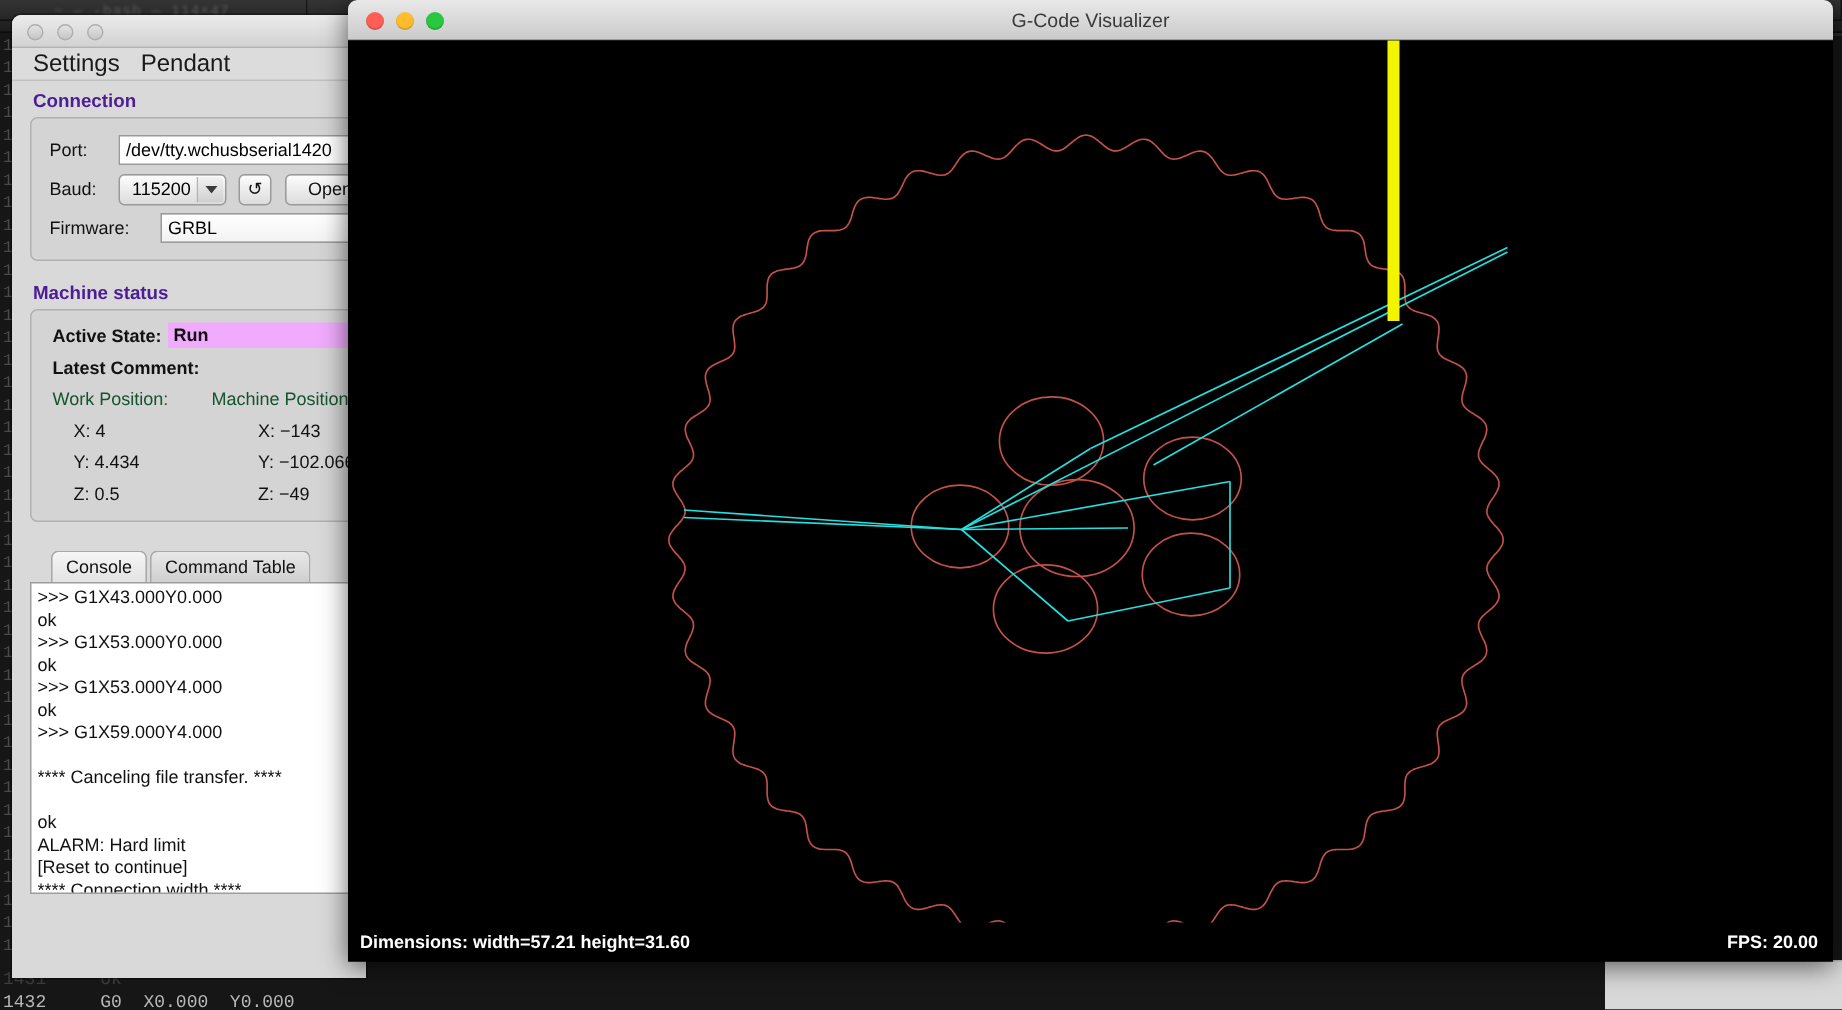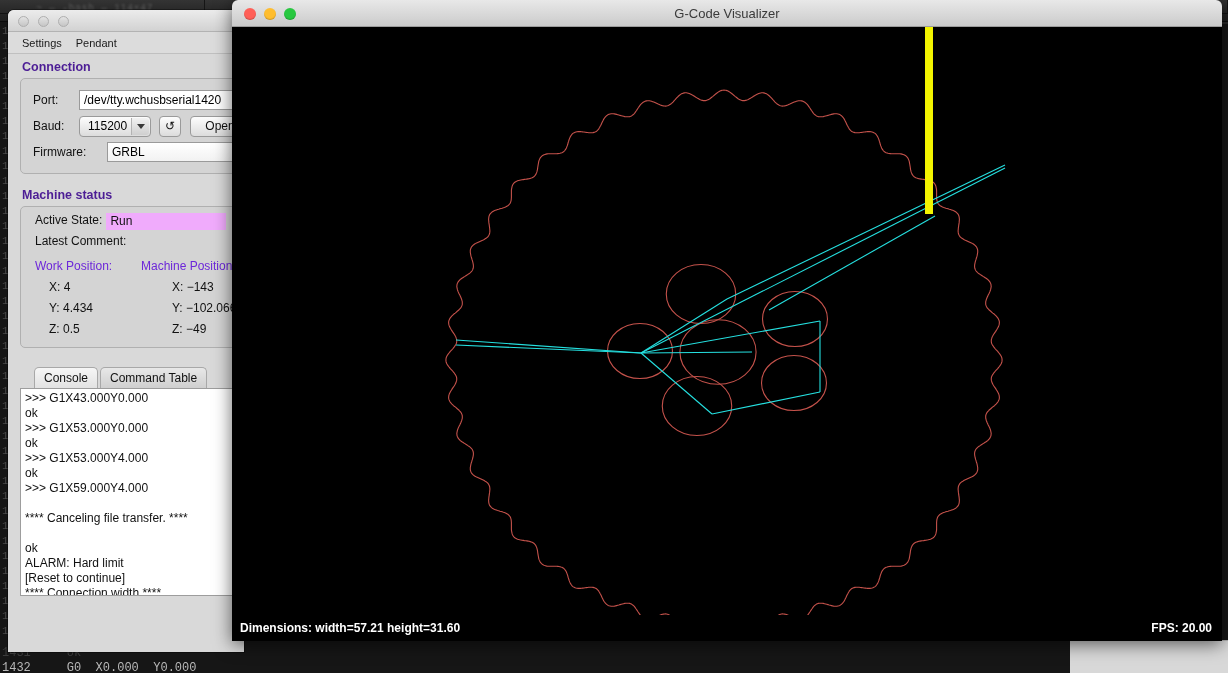--- a/index.html
+++ b/index.html
@@ -95,21 +95,21 @@
     border: 1px solid #aeaeae;
   }
   .ugs-titlebar .dot.d1 { left: 10px; }
   .ugs-titlebar .dot.d2 { left: 30px; }
   .ugs-titlebar .dot.d3 { left: 50px; }
 
   .ugs-menubar {
     height: 22px; background: #dcdcdc;
     border-bottom: 1px solid #c0c0c0;
     display: flex; align-items: center; gap: 14px; padding-left: 14px;
-    font-size: 11px; color: #1a1a1a;
+    font-size: 16px; color: #1a1a1a;
   }
   .ugs-menubar span { cursor: default; }
 
   .ugs-body { padding: 0 0 0 0; background: #d9d9d9; height: 598px; position: relative; }
 
   .section-title {
     font-size: 12.5px; font-weight: bold; color: #4c1d95;
     padding: 6px 0 4px 14px;
   }
   .panel {
@@ -154,26 +154,26 @@
     background: linear-gradient(to bottom, #fdfdfd, #dcdcdc);
     display: flex; align-items: center; justify-content: center;
     font-size: 12px; color: #111; padding: 0 8px;
   }
 
   
   .ms-panel {
     margin-left: 12px; width: 240px; background: #d4d4d4;
     border: 1px solid #b0b0b0; border-radius: 5px; padding: 6px 0 8px 0;
   }
-  .ms-line { display: flex; font-size: 12px; color: #111; padding-left: 14px; height: 21px; align-items: flex-start; }
+  .ms-line { display: flex; font-size: 12px; color: #111; padding-left: 14px; height: 21px; align-items: center; font-weight: bold; }
   .ms-active-val {
     background: #f0abfc; padding: 1px 4px 1px 4px; margin-left: 4px;
     min-width: 120px; height: 17px; line-height: 15px;
   }
-  .ms-cols { display: flex; font-size: 12px; color: #6d28d9; padding-left: 14px; height: 21px; align-items: center; }
+  .ms-cols { display: flex; font-size: 12px; color: #14532d; padding-left: 14px; height: 21px; align-items: center; }
   .ms-col1 { width: 106px; }
   .ms-coord { display: flex; font-size: 12px; color: #111; padding-left: 28px; height: 21px; align-items: center; gap: 31px; }
   .ms-coord .c1 { width: 92px; }
 
   
   .tabs { display: flex; margin-left: 26px; margin-top: 2px; align-items: flex-end; height: 22px; }
   .tab {
     font-size: 12px; color: #111; padding: 3px 9px 3px 9px;
     border: 1px solid #a8a8a8; border-bottom: none;
     border-radius: 5px 5px 0 0;

